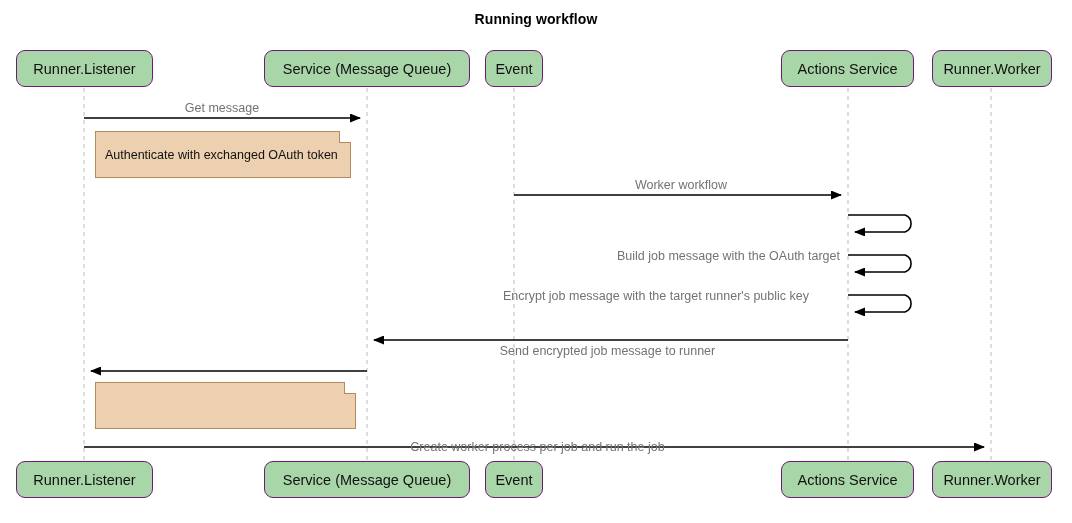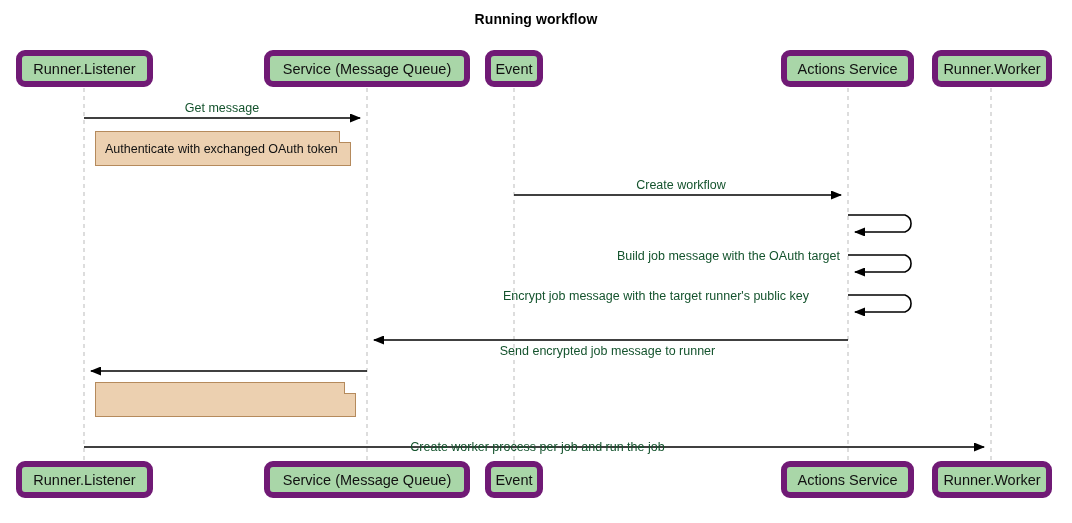--- a/index.html
+++ b/index.html
@@ -33,58 +33,58 @@
     width: 1072px;
     text-align: center;
     font-size: 14px;
     font-weight: bold;
     letter-spacing: 0.1px;
   }
   .participant {
     position: absolute;
     box-sizing: border-box;
     background: #a9d6a8;
-    border: 6px solid #701a75;
+    border: 1px solid #701a75;
     border-radius: 9px;
     display: flex;
     align-items: center;
     justify-content: center;
     font-size: 14.5px;
     color: #111111;
     white-space: nowrap;
     height: 37px;
   }
   .note {
     position: absolute;
     box-sizing: border-box;
     background: #ecd0b0;
     border: 1px solid #b58a5c;
     font-size: 12.5px;
     color: #111111;
     white-space: nowrap;
     display: flex;
     align-items: center;
     padding-left: 9px;
-    height: 35px;
+    height: 47px;
     text-align: center;
   }
   .note .fold {
     position: absolute;
     top: -1px;
     right: -1px;
     width: 11px;
     height: 11px;
     background: #ffffff;
     border-left: 1px solid #b58a5c;
     border-bottom: 1px solid #b58a5c;
   }
   .msg-label {
     position: absolute;
     font-size: 12.5px;
-    color: #14532d;
+    color: #737373;
     white-space: nowrap;
     text-align: center;
     line-height: 15px;
   }
 </style>
 </head>
 <body>
 
 <div id="diagram">
 
@@ -153,21 +153,21 @@
   </div>
   <div class="participant" style="left:932px; top:461px; width:120px;">
     <span>Runner.Worker</span>
   </div>
 
   <div class="msg-label" style="left:84px; top:101px; width:276px;">
     <span>Get message</span>
   </div>
 
   <div class="msg-label" style="left:514px; top:178px; width:334px;">
-    <span>Create workflow</span>
+    <span>Worker workflow</span>
   </div>
 
 
   <div class="msg-label" style="left:448px; top:249px; width:392px; text-align:right;">
     <span>Build job message with the OAuth target</span>
   </div>
 
   <div class="msg-label" style="left:460px; top:289px; width:392px; ">
     <span>Encrypt job message with the target runner's public key</span>
   </div>

